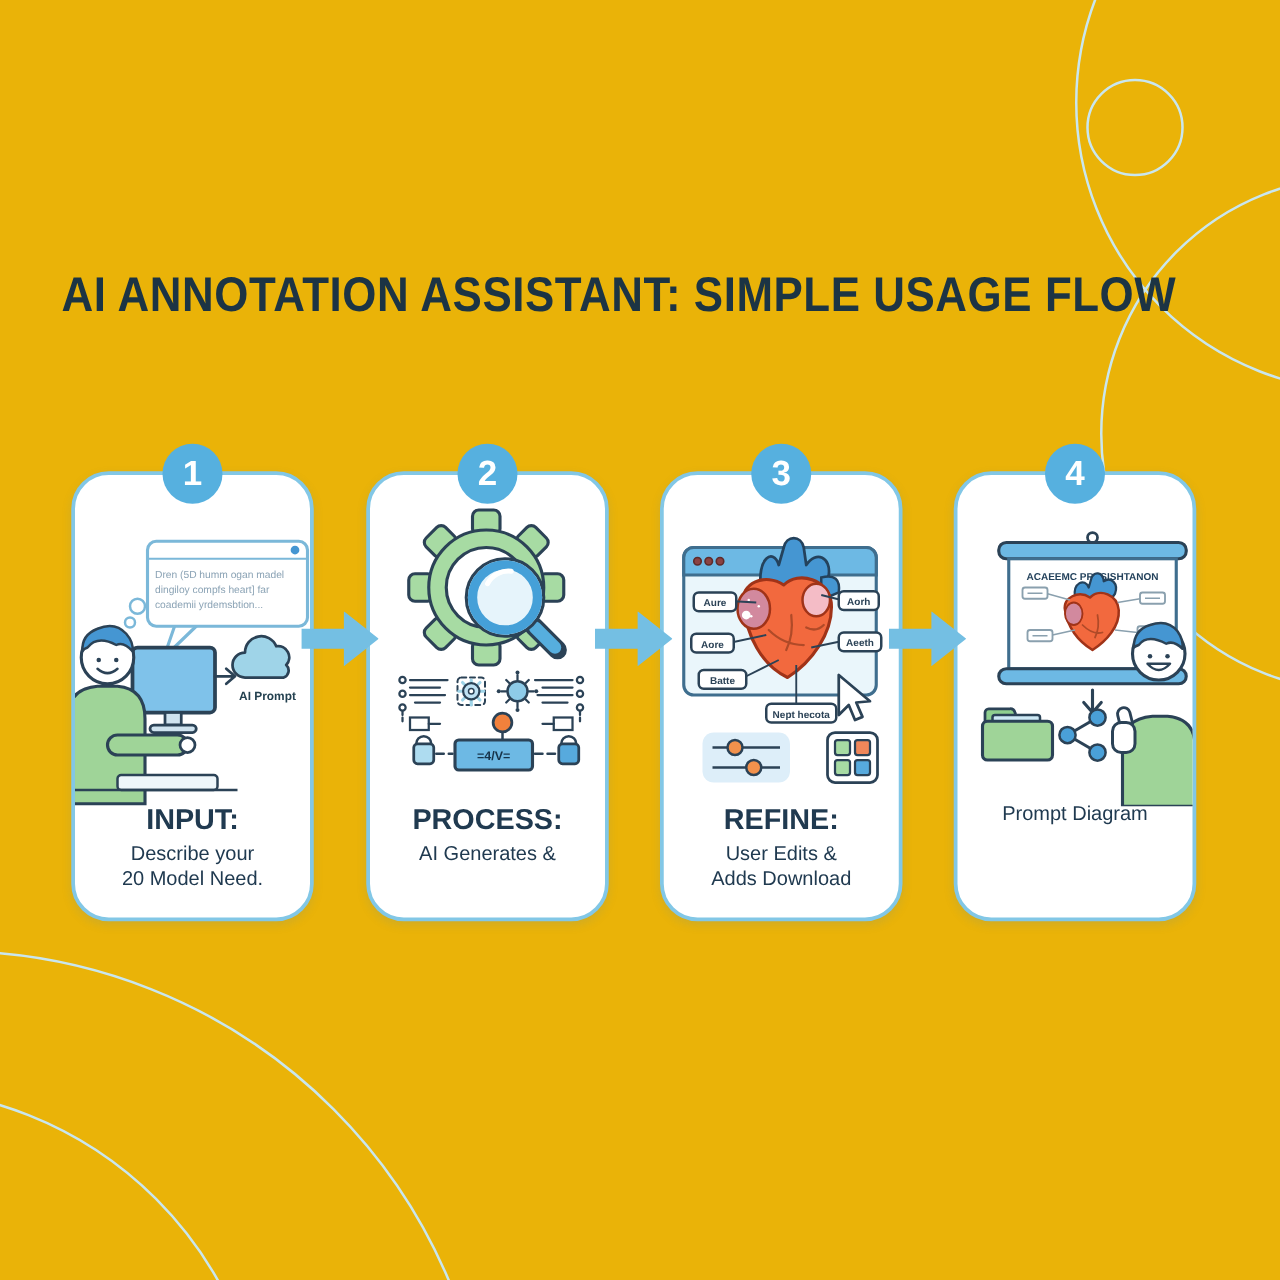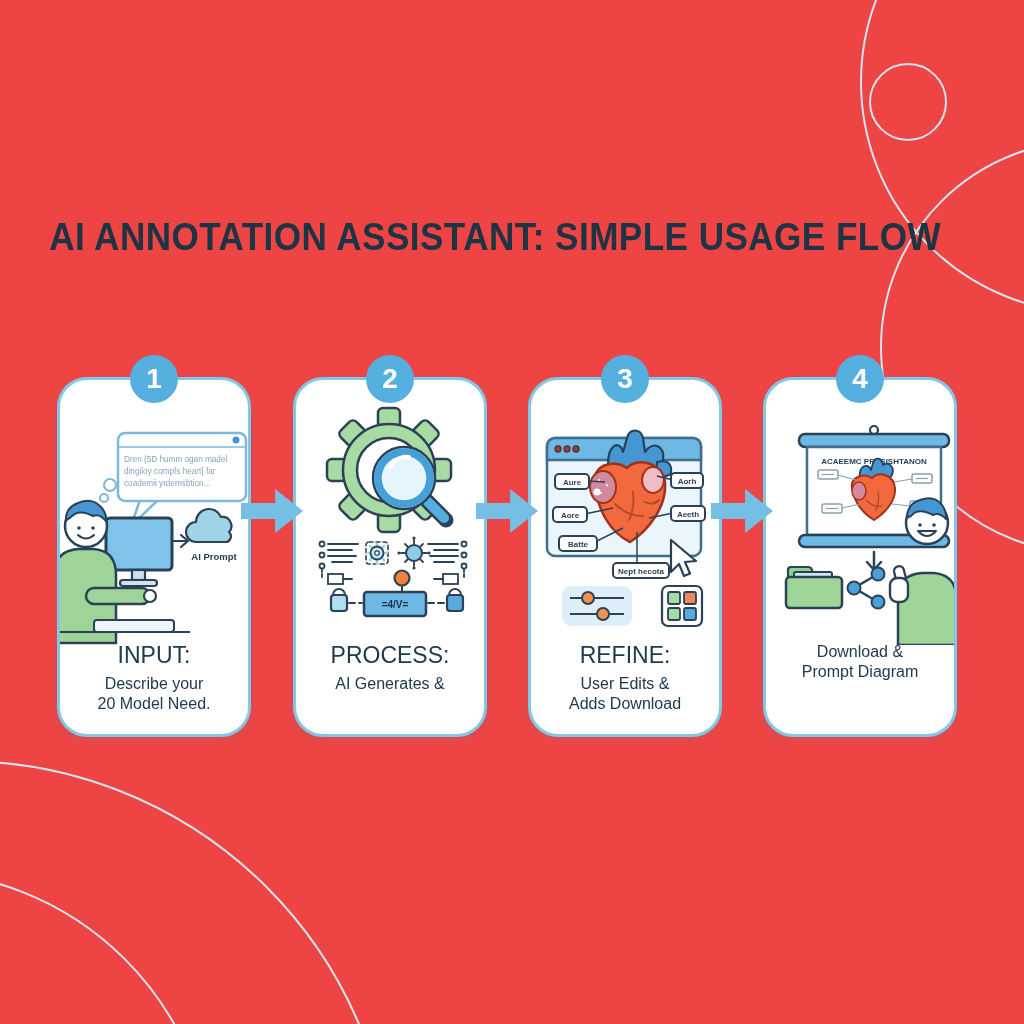--- a/index.html
+++ b/index.html
@@ -1,18 +1,18 @@
 <!DOCTYPE html>
 <html><head>
 <meta charset="utf-8">
 <style>
   html,body{margin:0;padding:0;}
   .canvas{
     position:relative;width:1024px;height:1024px;overflow:hidden;
-    background:#ef4444;font-family:"Liberation Sans",sans-serif;
+    background:#eab308;font-family:"Liberation Sans",sans-serif;
   }
   .bg-circle{position:absolute;border:2px solid #c9e6ee;border-radius:50%;}
   .title{
     position:absolute;top:215px;left:0;width:984px;text-align:center;
     font-size:39px;font-weight:700;color:#1c3444;letter-spacing:.5px;
     transform:scaleX(.9);transform-origin:center;white-space:nowrap;
   }
   .card{
     position:absolute;top:377px;width:194px;height:360px;box-sizing:border-box;
     background:#ffffff;border:3px solid #82c7e6;border-radius:30px;
@@ -20,21 +20,21 @@
   }
   .badge{
     position:absolute;top:-25px;left:50%;transform:translateX(-50%);
     width:48px;height:48px;border-radius:50%;background:#56b0df;color:#fff;
     font-size:28px;font-weight:700;display:flex;align-items:center;justify-content:center;
     z-index:6;
   }
   .illu{position:absolute;top:0;left:0;width:188px;height:265px;overflow:hidden;}
   svg text{font-family:"Liberation Sans",sans-serif;}
   .caption{position:absolute;left:0;right:0;top:262px;text-align:center;color:#203a50;}
-  .cap-heading{font-size:23px;font-weight:400;margin-bottom:5px;}
+  .cap-heading{font-size:23px;font-weight:700;margin-bottom:5px;}
   .cap-line{font-size:16px;font-weight:400;line-height:1.22;}
   .flow-arrow{
     position:absolute;top:489px;width:62px;height:44px;background:#74bfe3;z-index:5;
     clip-path:polygon(0 32%,55% 32%,55% 0,100% 50%,55% 100%,55% 68%,0 68%);
   }
 </style>
 </head>
 <body>
 
 <div class="canvas">
@@ -313,21 +313,20 @@
         <path d="M141,138 q0,-14 13,-18 q14,-5 22,5 q5,7 4,14 q-7,-7 -13,-4 q-15,-8 -22,1 q-3,1 -4,2 z" fill="#4596d2" stroke="#2b4256" stroke-width="2" stroke-linejoin="round"></path>
         <circle cx="154" cy="145" r="1.8" fill="#2b4256"></circle>
         <circle cx="168" cy="145" r="1.8" fill="#2b4256"></circle>
         <path d="M152,151 q9,10 18,0 z" fill="#ffffff" stroke="#2b4256" stroke-width="2" stroke-linejoin="round"></path>
         <path d="M132,265 v-48 q0,-22 24,-24 h12 q22,2 22,24 v48 z" fill="#9fd498" stroke="#2b4256" stroke-width="2.5"></path>
         <rect x="129" y="186" width="10" height="18" rx="5" fill="#ffffff" stroke="#2b4256" stroke-width="2.3" transform="rotate(-14 134 195)"></rect>
         <rect x="124" y="198" width="18" height="24" rx="7" fill="#ffffff" stroke="#2b4256" stroke-width="2.4"></rect>
       </g>
     </svg>
     <div class="caption">
-      <div class="cap-line">Download &amp;</div>
       <div class="cap-line">Prompt Diagram</div>
     </div>
   </div>
 
   <div class="flow-arrow" style="left:241px;"></div>
   <div class="flow-arrow" style="left:476px;"></div>
   <div class="flow-arrow" style="left:711px;"></div>
 
 </div>
 

